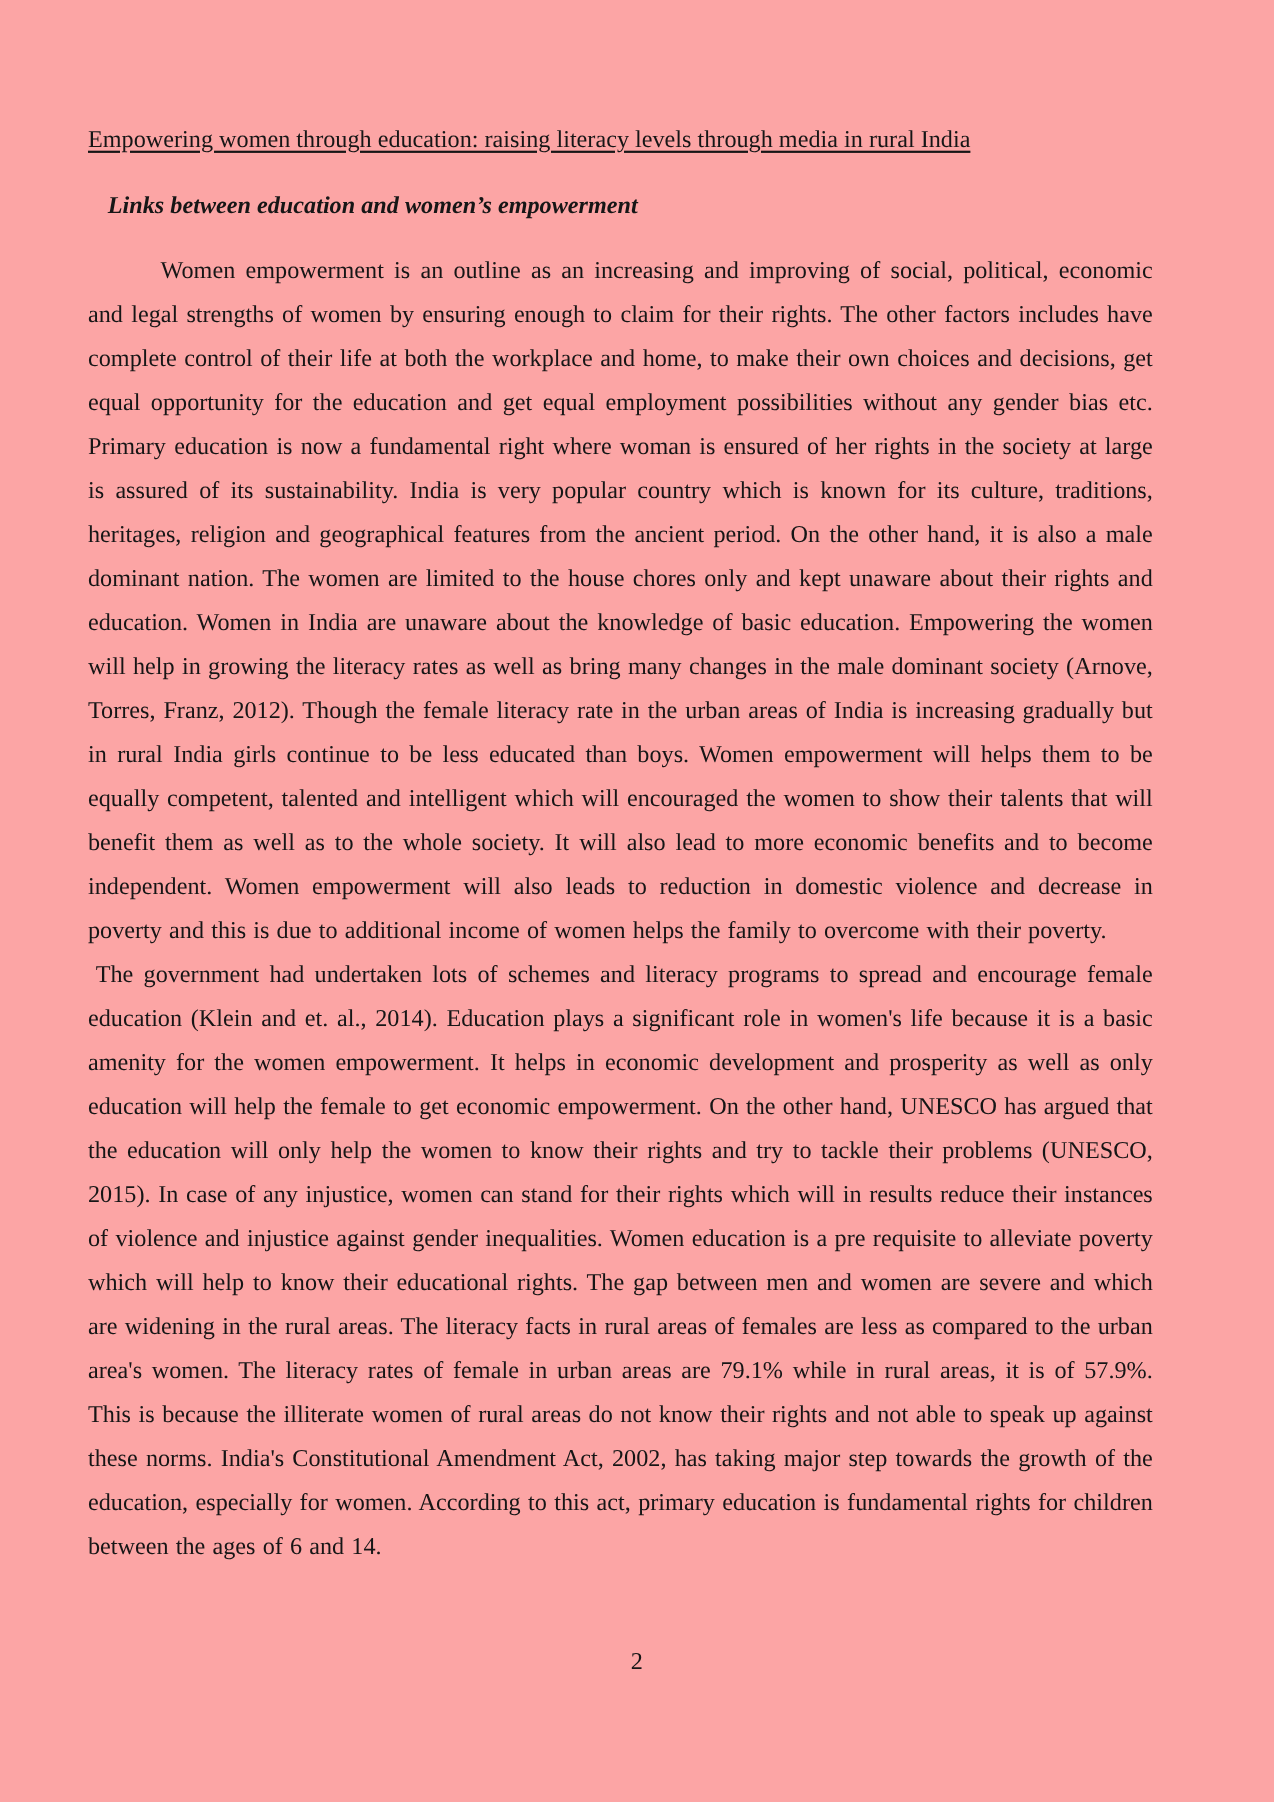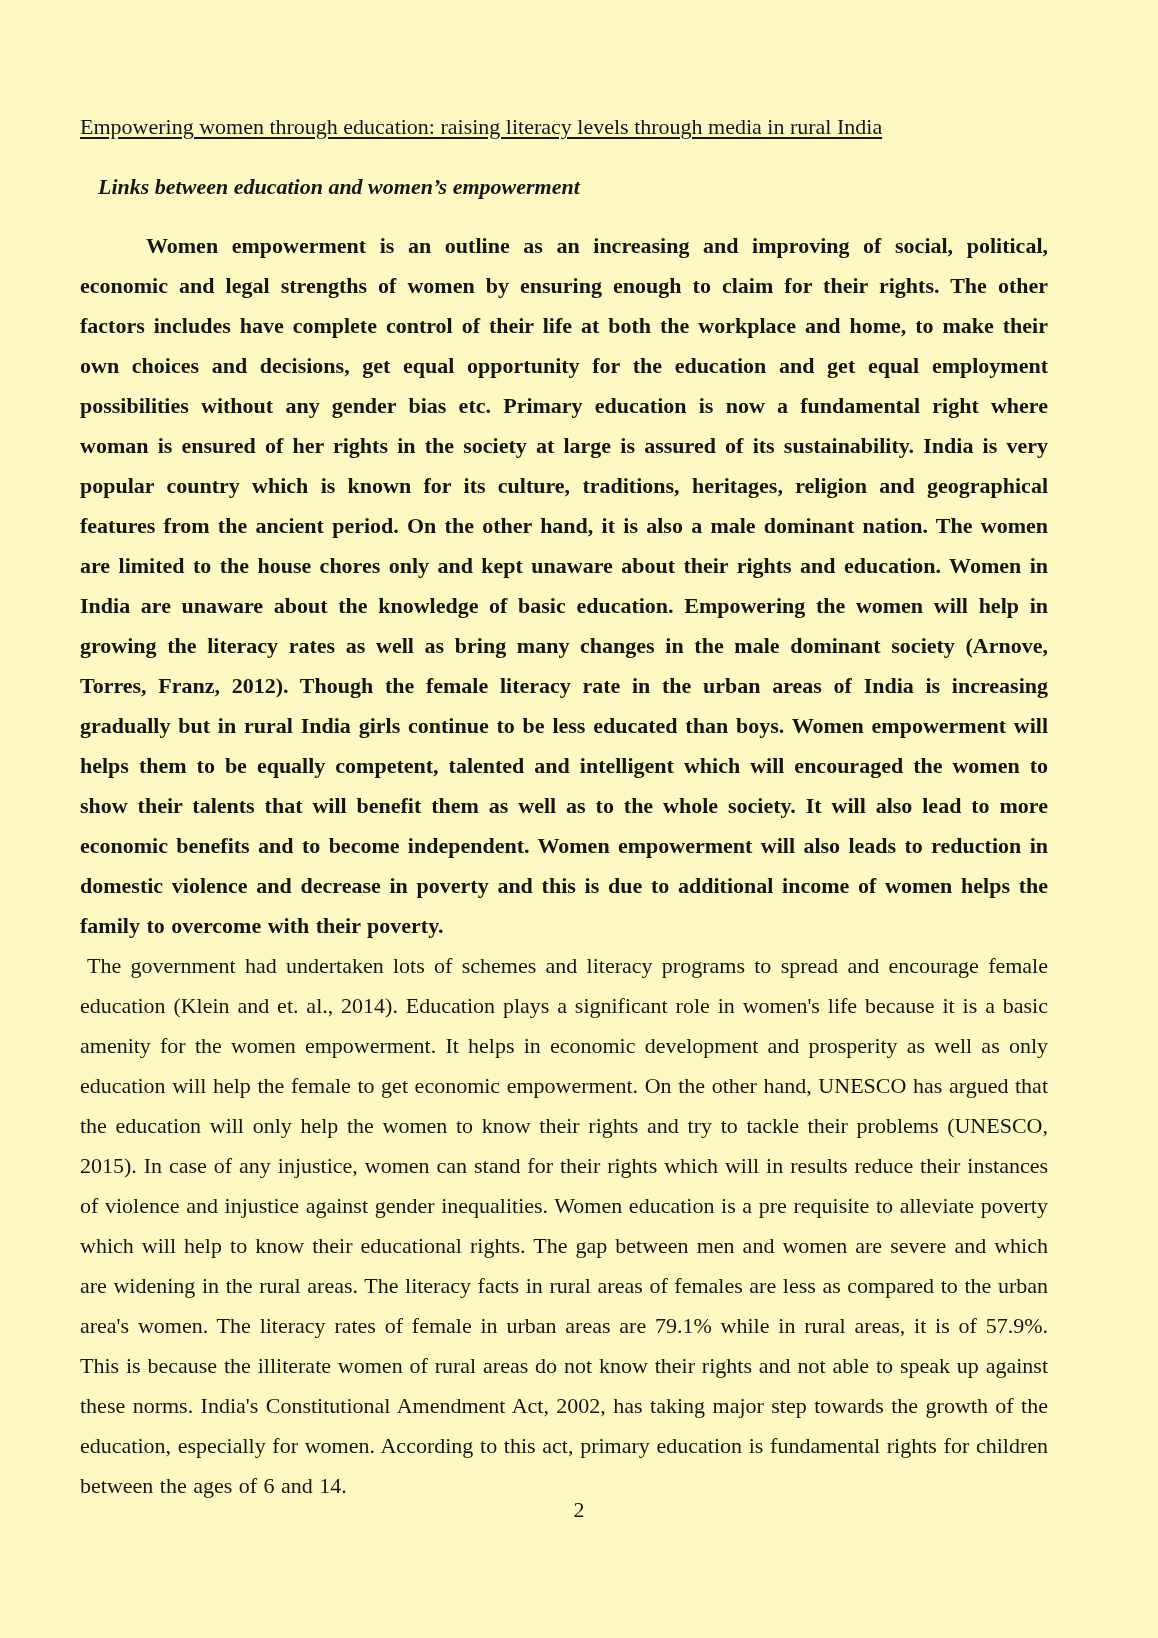--- a/index.html
+++ b/index.html
@@ -4,21 +4,21 @@
 <style>
   html, body {
     margin: 0;
     padding: 0;
     background: #ffffff;
   }
   .page {
     position: relative;
     width: 1158px;
     height: 1638px;
-    background: #fef9c3;
+    background: #fca5a5;
     font-family: "Liberation Serif", "DejaVu Serif", serif;
     color: #161616;
     overflow: hidden;
   }
   .content {
     position: absolute;
     top: 106px;
     left: 80px;
     width: 968px;
   }
@@ -42,21 +42,20 @@
   .body-para {
     font-size: 22px;
     line-height: 40px;
     text-align: justify;
     margin: 0;
     word-spacing: 1px;
   }
   .body-para.first {
     margin-top: 14px;
     text-indent: 66px;
-    font-weight: bold;
   }
   .body-para.second {
     text-indent: 7px;
   }
   .page-footer {
     position: absolute;
     top: 1496px;
     left: 0;
     width: 100%;
     text-align: center;

